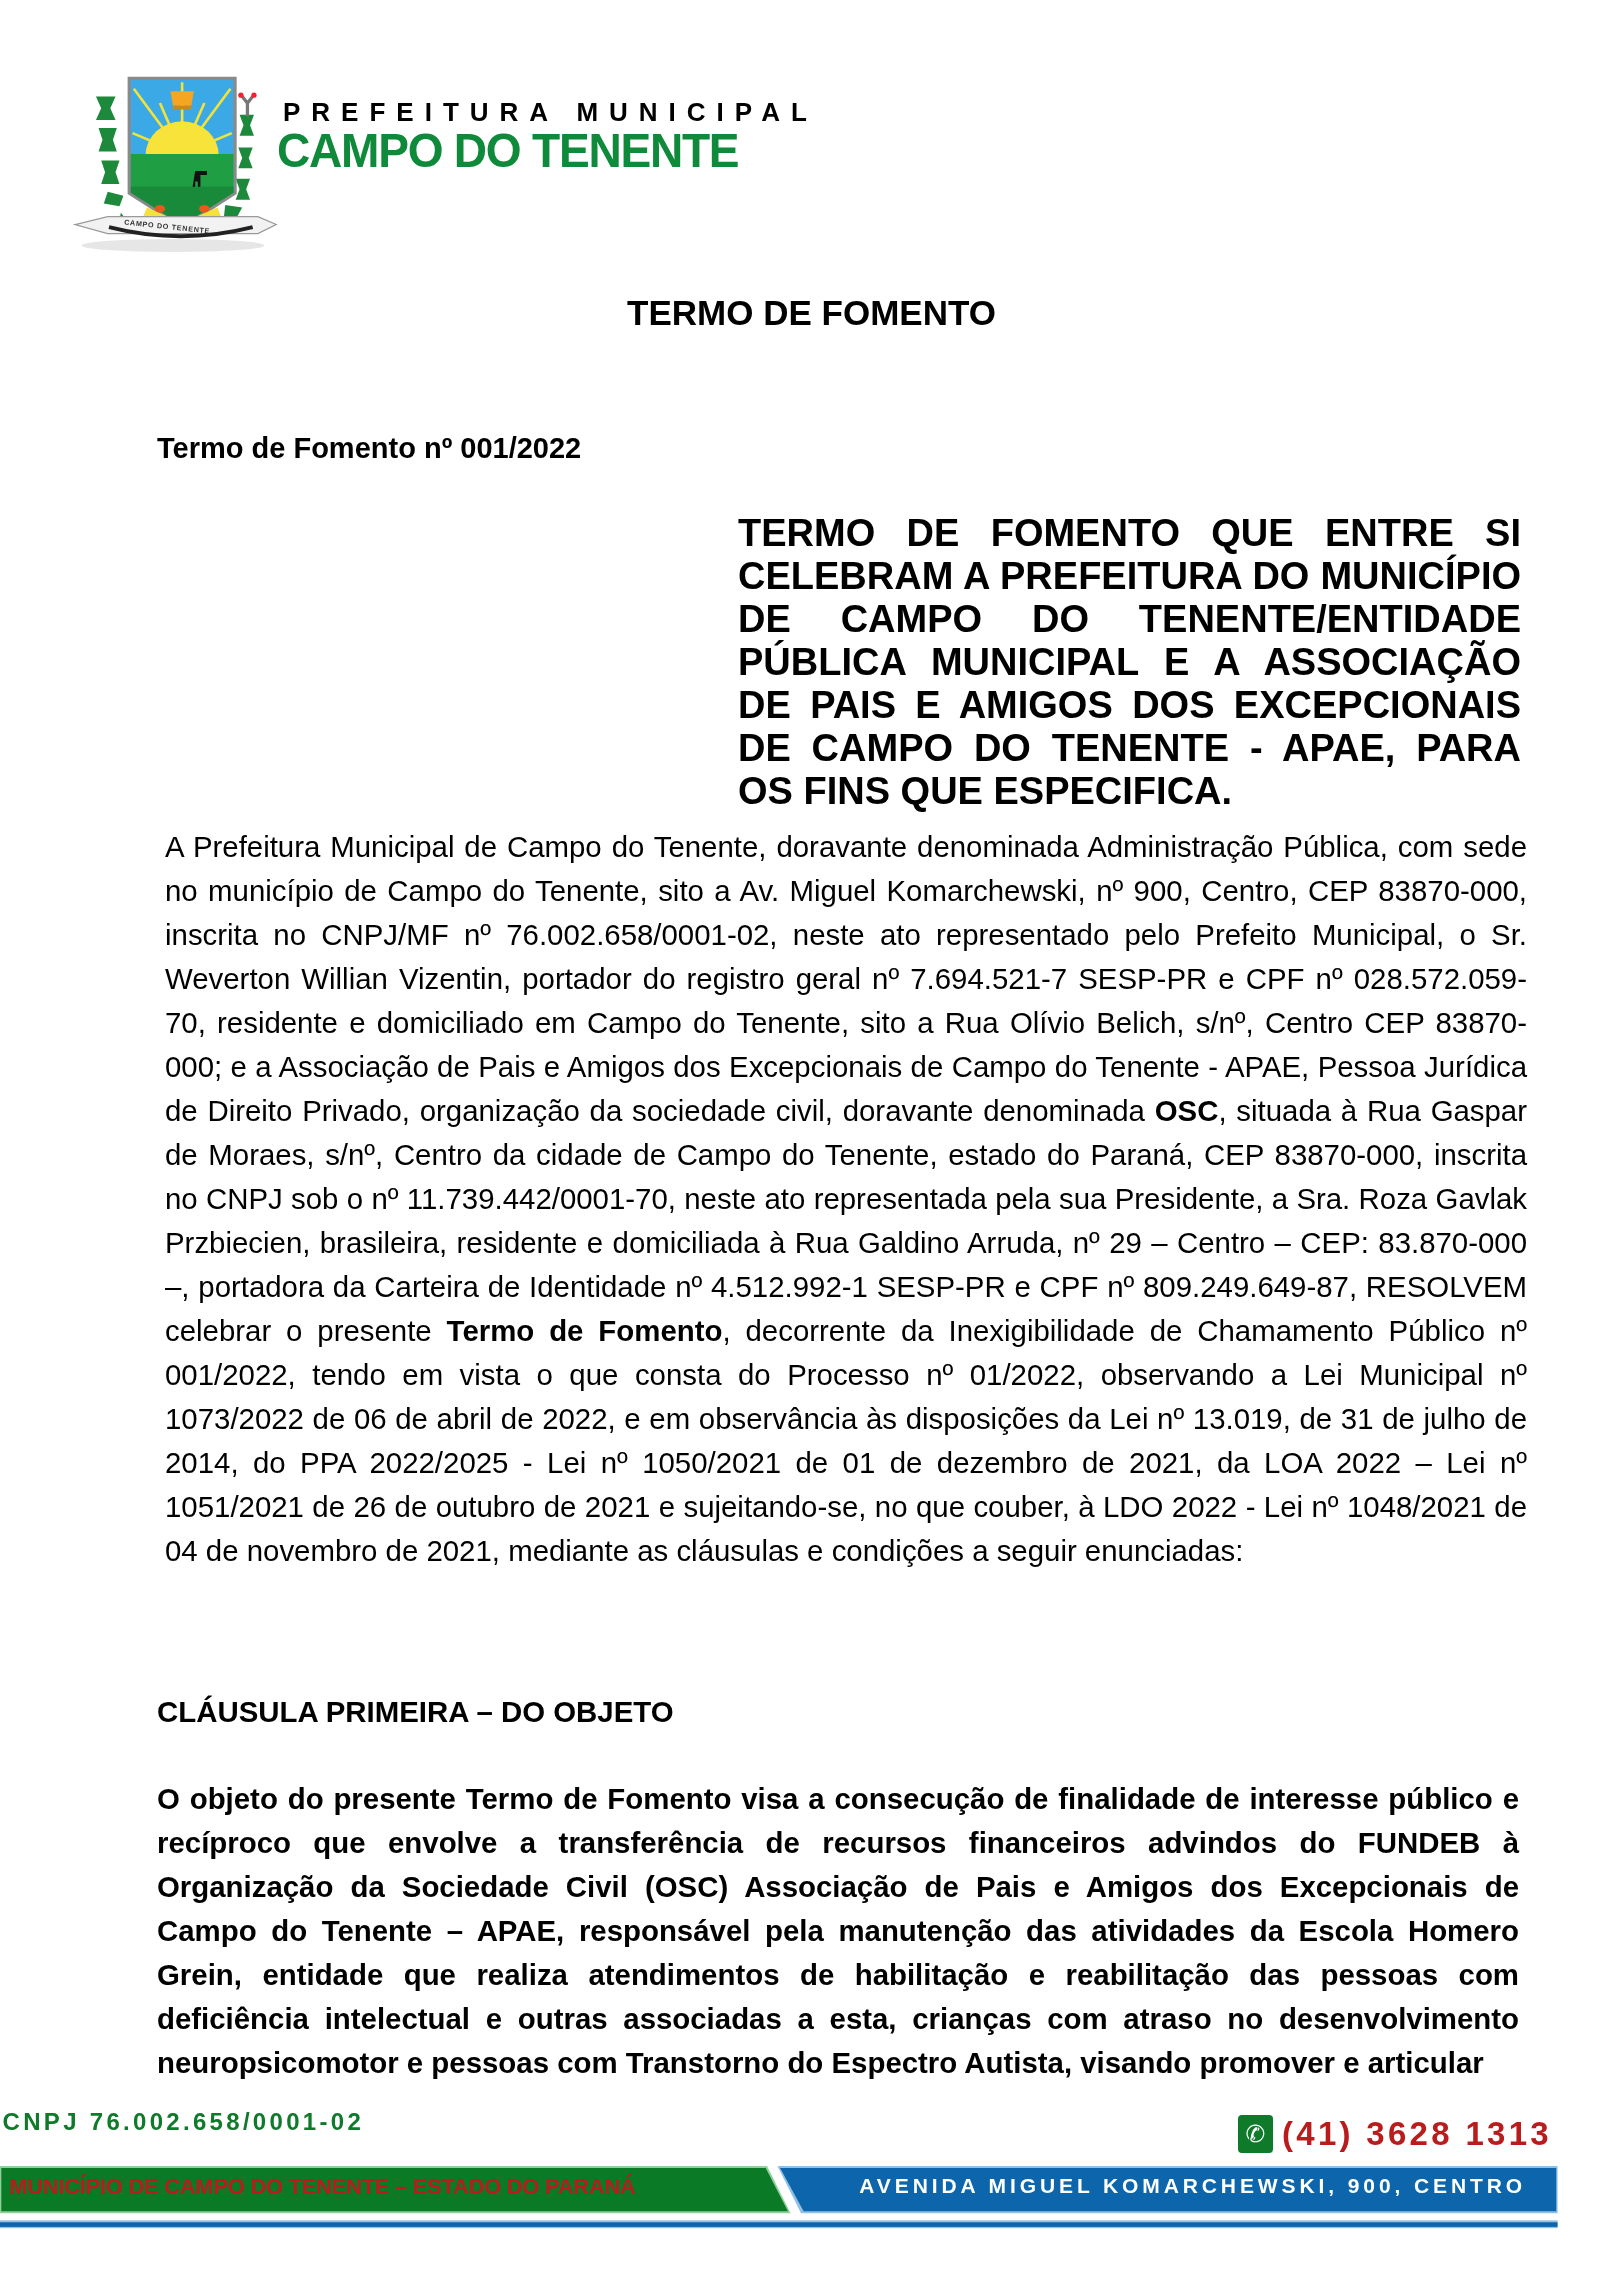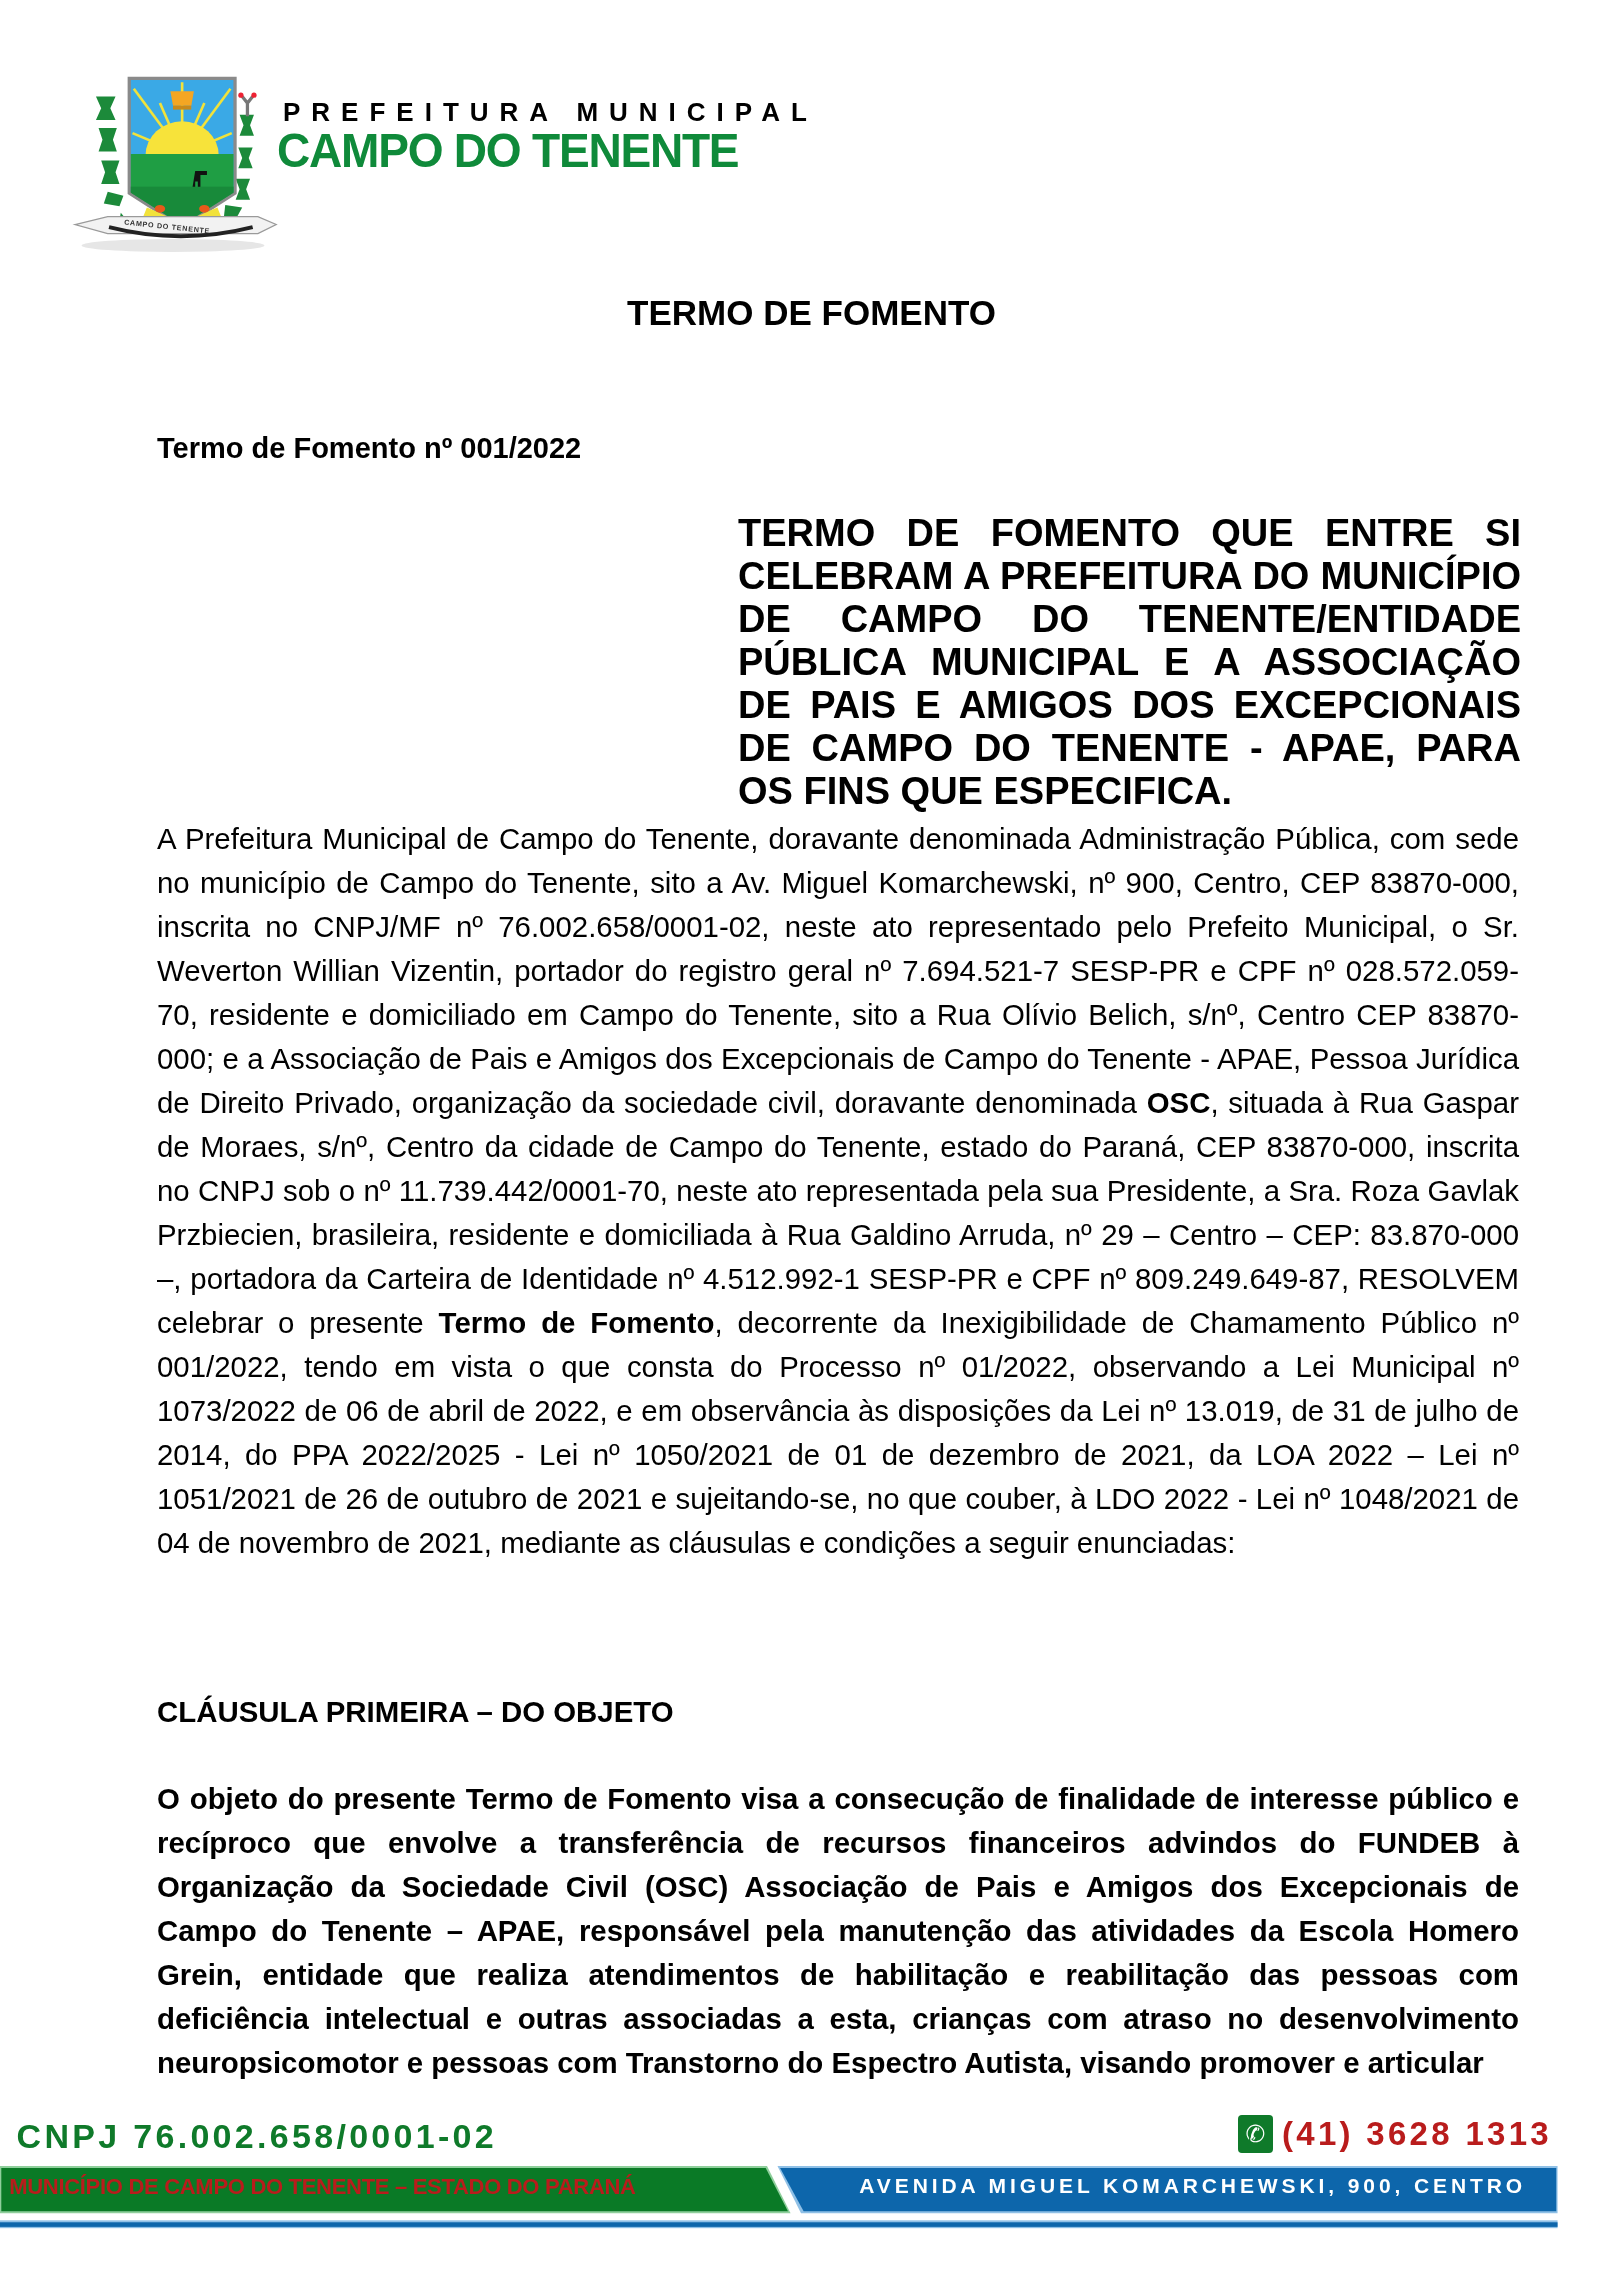--- a/index.html
+++ b/index.html
@@ -24,22 +24,22 @@
 
   .body-text { position: absolute; left: 157px; width: 1362px; font-size: 29.4px; line-height: 44px;
                text-align: justify; }
   .preamble { top: 817px; }
   .clause-heading { position: absolute; left: 157px; top: 1695px; font-size: 29.4px; font-weight: bold; }
   .clause-body { top: 1777px; font-weight: bold; }
   b { font-weight: bold; }
 
   
   .footer { position: absolute; left: 0; top: 2107px; width: 1623px; height: 188px; }
-  .footer-cnpj { position: absolute; left: 2.6px; top: 10px; font-size: 34px; font-weight: bold;
-                 color: #0f7a2a; letter-spacing: 3.3px; white-space: nowrap; margin-left: 14px; }
+  .footer-cnpj { position: absolute; left: 2.6px; top: 1px; font-size: 24px; font-weight: bold;
+                 color: #0f7a2a; letter-spacing: 3.3px; white-space: nowrap; }
   .footer-phone { position: absolute; right: 71px; top: 7.9px; display: flex; align-items: center; gap: 9.2px; }
   .phone-icon { width: 35px; height: 38px; background: #0f7a2a; border-radius: 3.9px; display: flex;
                 align-items: center; justify-content: center; color: #fff; font-size: 23.6px; }
   .phone-number { font-size: 33px; font-weight: bold; color: #b91c1c; letter-spacing: 3.3px; white-space: nowrap; }
   .bars { position: absolute; left: 0; top: 59px; width: 1623px; height: 72px; }
   .green-label { position: absolute; left: 9.2px; top: 67px; font-size: 22px; font-weight: bold; color: #b91c1c;
                  white-space: nowrap; letter-spacing: -0.3px; }
   .blue-label { position: absolute; right: 97px; top: 67px; font-size: 21px; font-weight: bold; color: #ffffff;
                 letter-spacing: 3.9px; white-space: nowrap; }
 </style>
@@ -101,21 +101,21 @@
   <span class="crest-ribbon" style="position:absolute;left:124px;top:222px;font-size:7.2px;font-weight:bold;color:#333;transform:rotate(6deg);letter-spacing:0.7px;">CAMPO DO TENENTE</span>
   <div class="brand-top">PREFEITURA MUNICIPAL</div>
   <div class="brand-main">CAMPO DO TENENTE</div>
 </div>
 
 <div class="doc-title">TERMO DE FOMENTO</div>
 <div class="doc-number">Termo de Fomento nº 001/2022</div>
 
 <div class="ementa">TERMO DE FOMENTO QUE ENTRE SI CELEBRAM A PREFEITURA DO MUNICÍPIO DE CAMPO DO TENENTE/ENTIDADE PÚBLICA MUNICIPAL E A ASSOCIAÇÃO DE PAIS E AMIGOS DOS EXCEPCIONAIS DE CAMPO DO TENENTE - APAE, PARA OS FINS QUE ESPECIFICA.</div>
 
-<p class="body-text preamble" style="margin:0;">
+<p class="body-text preamble" style="margin:8px;">
   <span>A Prefeitura Municipal de Campo do Tenente, doravante denominada Administração Pública, com sede no município de Campo do Tenente, sito a Av. Miguel Komarchewski, nº 900, Centro, CEP 83870-000, inscrita no CNPJ/MF nº 76.002.658/0001-02, neste ato representado pelo Prefeito Municipal, o Sr. Weverton Willian Vizentin, portador do registro geral nº 7.694.521-7 SESP-PR e CPF nº 028.572.059-70, residente e domiciliado em Campo do Tenente, sito a Rua Olívio Belich, s/nº, Centro CEP 83870-000; e a Associação de Pais e Amigos dos Excepcionais de Campo do Tenente - APAE, Pessoa Jurídica de Direito Privado, organização da sociedade civil, doravante denominada </span><b>OSC</b><span>, situada à Rua Gaspar de Moraes, s/nº, Centro da cidade de Campo do Tenente, estado do Paraná, CEP 83870-000, inscrita no CNPJ sob o nº 11.739.442/0001-70, neste ato representada pela sua Presidente, a Sra. Roza Gavlak Przbiecien, brasileira, residente e domiciliada à Rua Galdino Arruda, nº 29 – Centro – CEP: 83.870-000 –, portadora da Carteira de Identidade nº 4.512.992-1 SESP-PR e CPF nº 809.249.649-87, RESOLVEM celebrar o presente </span><b>Termo de Fomento</b><span>, decorrente da Inexigibilidade de Chamamento Público nº 001/2022, tendo em vista o que consta do Processo nº 01/2022, observando a Lei Municipal nº 1073/2022 de 06 de abril de 2022, e em observância às disposições da Lei nº 13.019, de 31 de julho de 2014, do PPA 2022/2025 - Lei nº 1050/2021 de 01 de dezembro de 2021, da LOA 2022 – Lei nº 1051/2021 de 26 de outubro de 2021 e sujeitando-se, no que couber, à LDO 2022 - Lei nº 1048/2021 de 04 de novembro de 2021, mediante as cláusulas e condições a seguir enunciadas:</span>
 </p>
 
 <div class="clause-heading">CLÁUSULA PRIMEIRA – DO OBJETO</div>
 <p class="body-text clause-body" style="margin:0;">O objeto do presente Termo de Fomento visa a consecução de finalidade de interesse público e recíproco que envolve a transferência de recursos financeiros advindos do FUNDEB à Organização da Sociedade Civil (OSC) Associação de Pais e Amigos dos Excepcionais de Campo do Tenente – APAE, responsável pela manutenção das atividades da Escola Homero Grein, entidade que realiza atendimentos de habilitação e reabilitação das pessoas com deficiência intelectual e outras associadas a esta, crianças com atraso no desenvolvimento neuropsicomotor e pessoas com Transtorno do Espectro Autista, visando promover e articular</p>
 
 <div class="footer">
   <div class="footer-cnpj">CNPJ 76.002.658/0001-02</div>
   <div class="footer-phone">
     <span class="phone-icon">✆</span>

